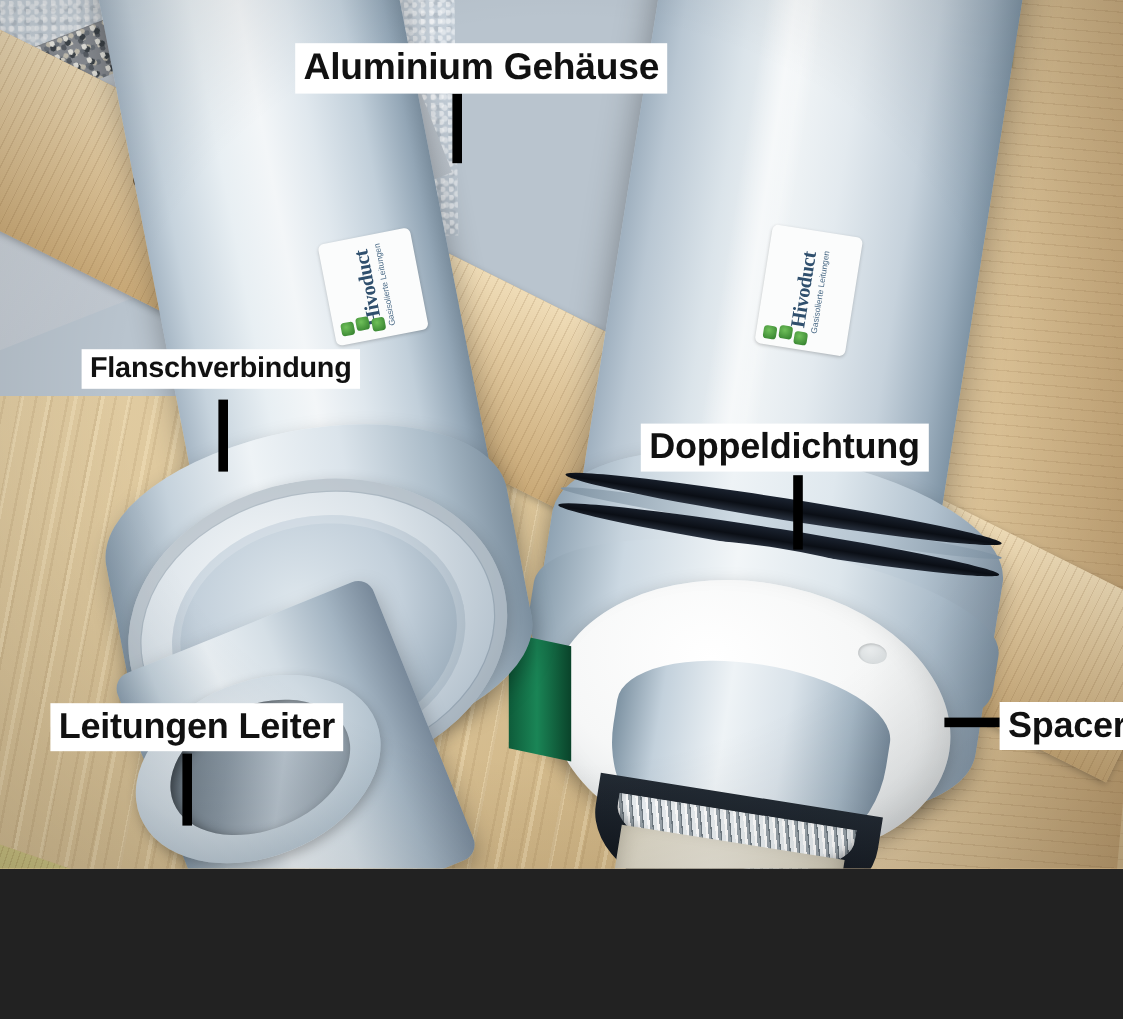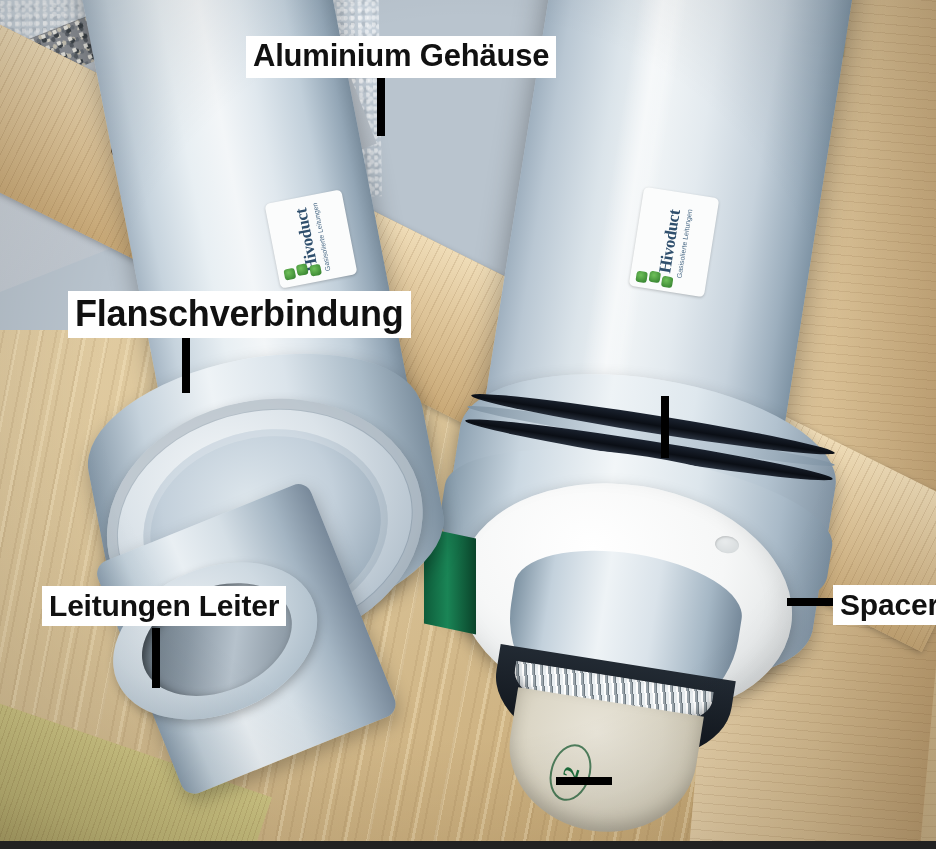--- a/index.html
+++ b/index.html
@@ -1,20 +1,20 @@
 <!DOCTYPE html>
 <html><head>
 <meta charset="utf-8">
 <title>Hivoduct GIL Annotated Photo</title>
 <style>
   html,body{margin:0;padding:0;background:#222;}
   *{box-sizing:border-box;}
   #stage{
     position:relative;
-    width:936px;height:841px;
+    width:936px;height:724px;
     overflow:hidden;
     font-family:"Liberation Sans", sans-serif;
     background:#b9c4ce;
   }
   
   .layer{position:absolute;}
 
   
   #wall{
     left:-40px;top:-30px;width:420px;height:230px;
@@ -308,21 +308,21 @@
     letter-spacing:-0.2px;
     line-height:1.18;
   }
   .leader{position:absolute;background:#000;}
   .leader.v{width:8px;}
   .leader.h{height:8px;}
 
   #lbl-gehaeuse{left:246px;top:36px;font-size:31px;}
   #ld-gehaeuse{left:377px;top:78px;height:58px;}
 
-  #lbl-flansch{left:68px;top:291px;font-size:36px;}
+  #lbl-flansch{left:68px;top:291px;font-size:24px;}
   #ld-flansch{left:182px;top:333px;height:60px;}
 
   #lbl-doppel{left:534px;top:353px;font-size:30px;}
   #ld-doppel{left:661px;top:396px;height:62px;}
 
   #lbl-leiter{left:42px;top:586px;font-size:30px;}
   #ld-leiter{left:152px;top:628px;height:60px;}
 
   #lbl-spacer{left:833px;top:585px;font-size:30px;}
   #ld-spacer{left:787px;top:598px;width:52px;}
@@ -424,20 +424,21 @@
 
   <div id="photo-fx"></div>
 
   <div class="leader v" id="ld-gehaeuse"></div>
   <div class="lbl" id="lbl-gehaeuse">Aluminium Gehäuse</div>
 
   <div class="leader v" id="ld-flansch"></div>
   <div class="lbl" id="lbl-flansch">Flanschverbindung</div>
 
   <div class="leader v" id="ld-doppel"></div>
+  <div class="lbl" id="lbl-doppel">Doppeldichtung</div>
 
   <div class="leader v" id="ld-leiter"></div>
   <div class="lbl" id="lbl-leiter">Leitungen Leiter</div>
 
   <div class="leader h" id="ld-spacer"></div>
   <div class="lbl" id="lbl-spacer">Spacer</div>
 
   <div class="leader h" id="ld-steck"></div>
 
 </div>

